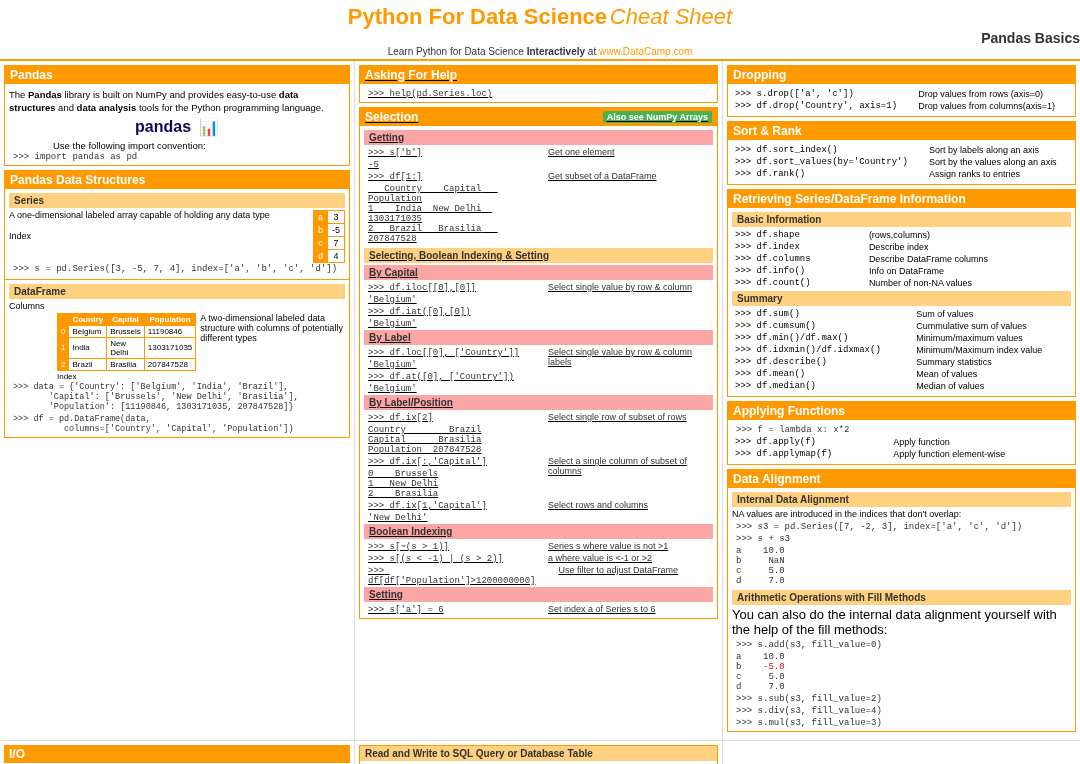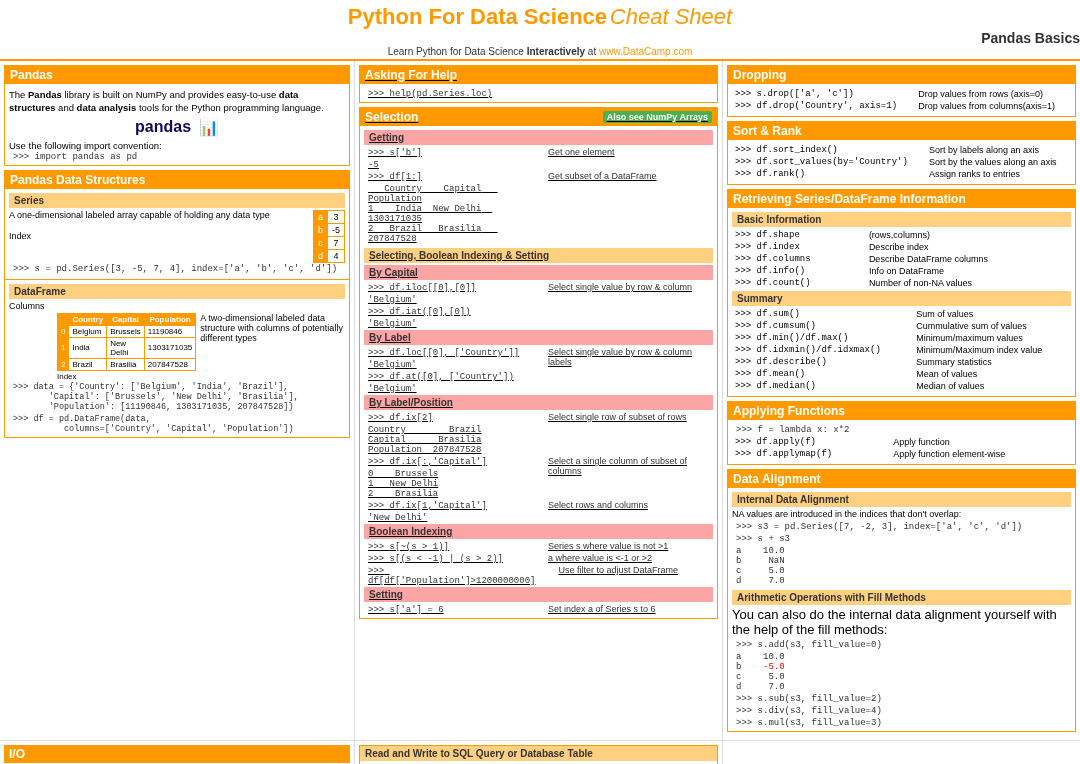--- a/index.html
+++ b/index.html
@@ -223,21 +223,21 @@
       <div class="section-box">
         <div class="section-header">Pandas</div>
         <div class="section-box-inner">
           <p style="font-size:9.5px; line-height:1.4;">
             The <strong>Pandas</strong> library is built on NumPy and provides easy-to-use <strong>data structures</strong> and <strong>data analysis</strong> tools for the Python programming language.
           </p>
           <div style="display:flex; align-items:center; justify-content:center; margin:3px 0;">
             <span style="font-size:16px; font-weight:bold; color:#150458;">pandas</span>
             <span style="margin-left:8px; font-size:16px;">📊</span>
           </div>
-          <p style="font-size:9.5px; margin-top:2px;">Use the following import convention:</p>
+          <p style="font-size:9.5px; margin-top:2px;margin-left:44px;">Use the following import convention:</p>
           <pre class="code-block">&gt;&gt;&gt; import pandas as pd</pre>
         </div>
       </div>
 
       <div class="section-box">
         <div class="section-header">Pandas Data Structures</div>
 
         <div class="section-box-inner">
           <div class="subsection-header">Series</div>
           <div class="two-col">

